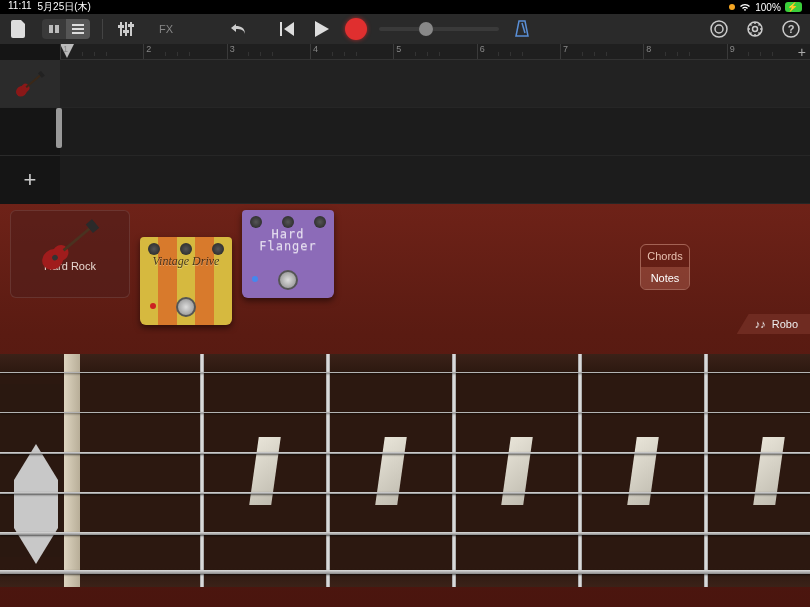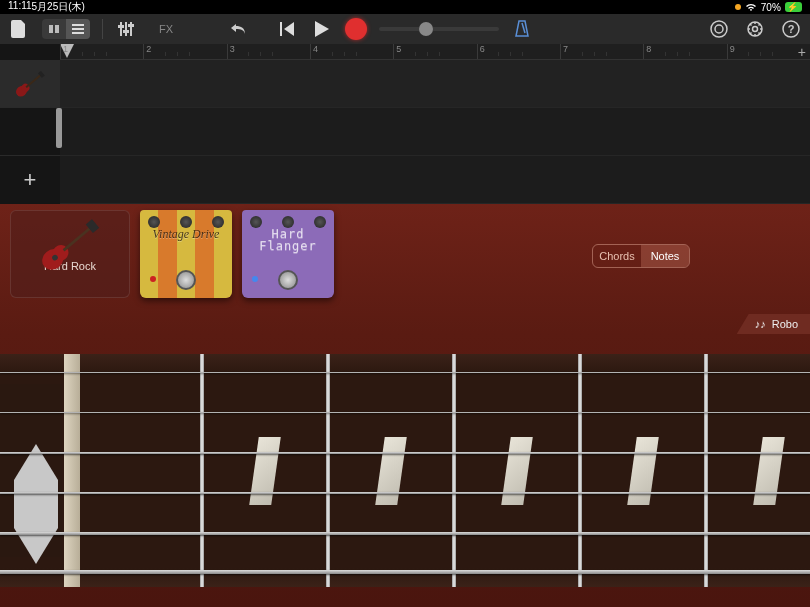--- a/index.html
+++ b/index.html
@@ -1,20 +1,20 @@
 <!DOCTYPE html>
 <html><head>
 <meta charset="utf-8">
 <style>
 * { margin:0; padding:0; box-sizing:border-box; font-family:-apple-system, "Helvetica Neue", sans-serif; -webkit-user-select:none; }
 body { width:810px; height:607px; background:#1a1a1a; overflow:hidden; position:relative; }
 
 
 .status-bar { height:14px; background:#000; color:#fff; font-size:10px; display:flex; align-items:center; padding:0 8px; justify-content:space-between; }
-.status-left { display:flex; }
+.status-left { display:flex; gap:6px; }
 .status-right { display:flex; gap:4px; align-items:center; }
 .battery-pill { background:#3bcf3b; color:#000; padding:0 3px; border-radius:3px; font-size:9px; font-weight:600; }
 
 
 .toolbar { height:30px; background:#2a2a2a; display:flex; align-items:center; padding:0 8px; position:relative;justify-content:space-between; }
 .tb-left { display:flex; gap:12px; align-items:center; }
 .tb-center { position:absolute; left:50%; transform:translateX(-50%); display:flex; align-items:center; gap:12px; }
 .tb-right { margin-left:auto; display:flex; gap:14px; align-items:center; }
 .icon-btn { width:22px; height:22px; display:flex; align-items:center; justify-content:center; color:#d0d0d0; cursor:pointer; }
 .view-toggles { display:flex; background:#3a3a3a; border-radius:4px; overflow:hidden; }
@@ -43,30 +43,30 @@
 .track-lane.selected { background:#222; }
 .loop-marker { position:absolute; left:-4px; top:48px; width:6px; height:40px; background:#999; border-radius:2px; }
 .add-track { height:48px; display:flex; align-items:center; justify-content:center; color:#ccc; font-size:22px; font-weight:200; cursor:pointer; }
 
 
 .inst-panel { height:130px; background:linear-gradient(#6e2218,#5a1b12); display:flex; align-items:flex-start; padding:6px 10px 0; gap:10px; position:relative; }
 .sound-card { width:120px; height:88px; background:rgba(80,30,26,.6); border:1px solid rgba(255,255,255,.1); border-radius:6px; display:flex; flex-direction:column; align-items:center; justify-content:center; color:#e8d8d0; font-size:11px; gap:6px; cursor:pointer; }
 .guitar-icon { transform:rotate(-40deg) scale(1.4); }
 
 .pedal { width:92px; height:88px; border-radius:4px 4px 6px 6px; position:relative; box-shadow:0 3px 6px rgba(0,0,0,.5); display:flex; flex-direction:column; align-items:center; font-size:9px; cursor:pointer; }
-.pedal-vd { background:linear-gradient(90deg,#d6b93f 0%,#d6b93f 20%,#d87a2c 20%,#d87a2c 40%,#d6b93f 40%,#d6b93f 60%,#d87a2c 60%,#d87a2c 80%,#d6b93f 80%); }
+.pedal-vd { background:linear-gradient(90deg,#d6b93f 0%,#d6b93f 20%,#d87a2c 20%,#d87a2c 40%,#d6b93f 40%,#d6b93f 60%,#d87a2c 60%,#d87a2c 80%,#d6b93f 80%);margin-top:27px; }
 .pedal-rf { background:#8c6bb8; }
 .pedal-label { margin-top:18px; font-family:cursive; font-style:italic; color:rgba(30,20,10,.8); font-size:12px; text-align:center; line-height:1; text-shadow:0 1px rgba(255,255,255,.3); }
 .pedal-rf .pedal-label { color:rgba(255,255,255,.7); font-family:monospace; font-style:normal; letter-spacing:1px; }
 .pedal-knob { position:absolute; width:12px; height:12px; background:radial-gradient(#555,#222); border-radius:50%; top:6px; }
 .pedal-knob.k1{left:8px;} .pedal-knob.k2{left:40px;} .pedal-knob.k3{right:8px;}
 .pedal-foot { position:absolute; bottom:8px; width:20px; height:20px; background:radial-gradient(#ddd,#888); border-radius:50%; border:2px solid #555; left:36px; }
 .pedal-led { position:absolute; bottom:16px; left:10px; width:6px; height:6px; background:#c22; border-radius:50%; }
 
-.mode-toggle { position:absolute; right:120px; top:40px; display:flex; flex-direction:row; border:1px solid rgba(255,200,180,.4); border-radius:6px; overflow:hidden; }
+.mode-toggle { position:absolute; right:120px; top:40px; display:flex; flex-direction:column; border:1px solid rgba(255,200,180,.4); border-radius:6px; overflow:hidden; }
 .mode-toggle div { width:48px; height:22px; display:flex; align-items:center; justify-content:center; font-size:11px; color:#e8c0b0; cursor:pointer; }
 .mode-toggle .active { background:rgba(200,120,100,.35); color:#fff; }
 
 
 .scale-tab { position:absolute; right:0; bottom:0; background:rgba(120,50,40,.7); color:#eee; font-size:11px; padding:4px 12px 4px 18px; clip-path:polygon(12px 0,100% 0,100% 100%,0 100%); display:flex; align-items:center; gap:6px; cursor:pointer; }
 
 
 .fret-wrap { height:273px; background:linear-gradient(#5a1b12,#4a150e); position:relative; }
 .neck { position:absolute; top:20px; left:0; right:0; bottom:20px; background:linear-gradient(#3b2218 0%,#2c1810 8%,#2c1810 92%,#3b2218 100%); }
 .nut { position:absolute; left:64px; top:0; bottom:0; width:16px; background:linear-gradient(90deg,#ddd4c0,#b8ae98); }
@@ -87,21 +87,21 @@
     <span>11:11</span>
     <span>5月25日(木)</span>
   </div>
   <div class="status-right">
     <span style="width:6px;height:6px;background:#f5a623;border-radius:50%;"></span>
     <span>
       <svg width="12" height="10" viewBox="0 0 12 10">
           <path d="M6 9L7 8A1.4 1.4 0 006 7 1.4 1.4 0 005 8z M3 6A4 4 0 019 6L8 7A2.6 2.6 0 004 7z M1 4A7 7 0 0111 4L10 5A5.5 5.5 0 002 5z" fill="#fff"></path>
         </svg>
     </span>
-    <span>70%</span>
+    <span>100%</span>
     <span class="battery-pill">⚡</span>
   </div>
 </div>
 
 <div class="toolbar">
   <div class="tb-left">
     <div class="icon-btn">
       <svg width="16" height="18" viewBox="0 0 16 18">
           <path d="M2 0h8l4 4v12a2 2 0 01-2 2H2a2 2 0 01-2-2V2a2 2 0 012-2z" fill="#ddd"></path>
         </svg>

